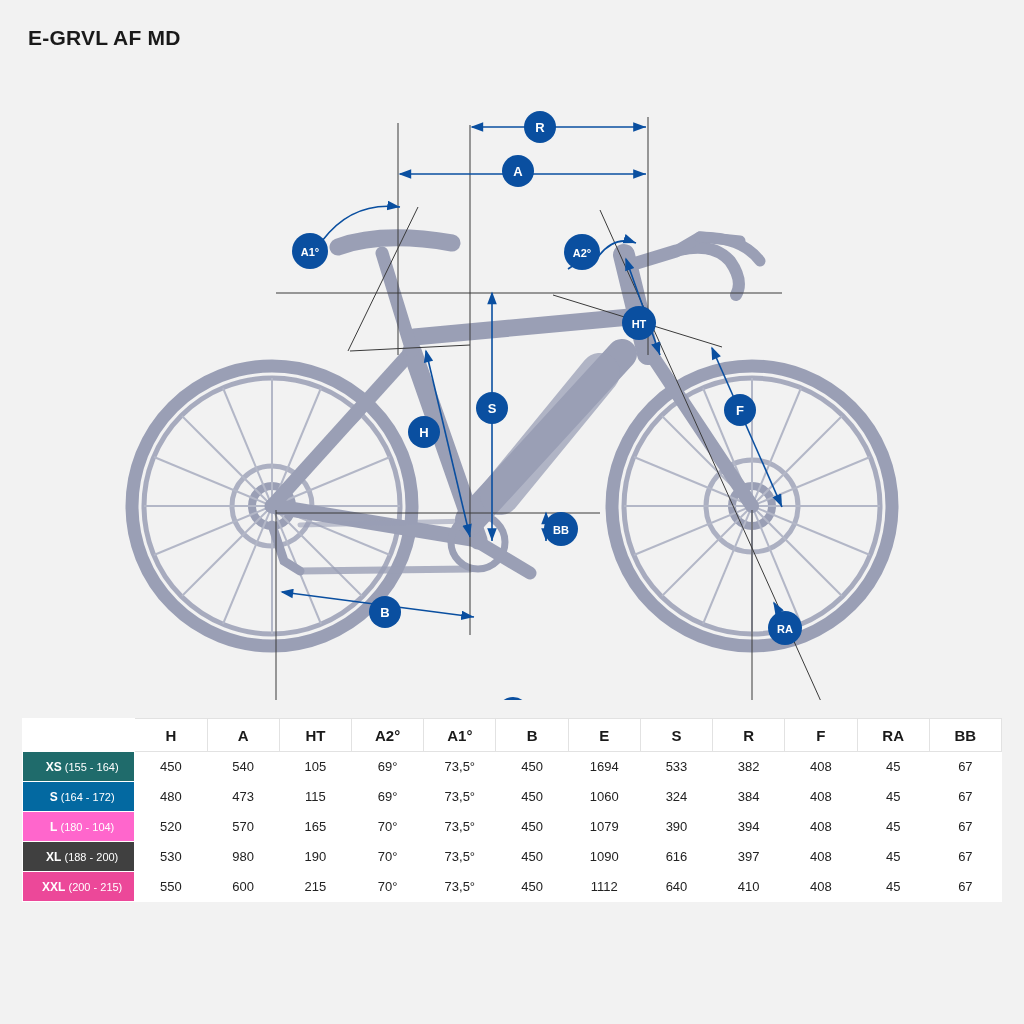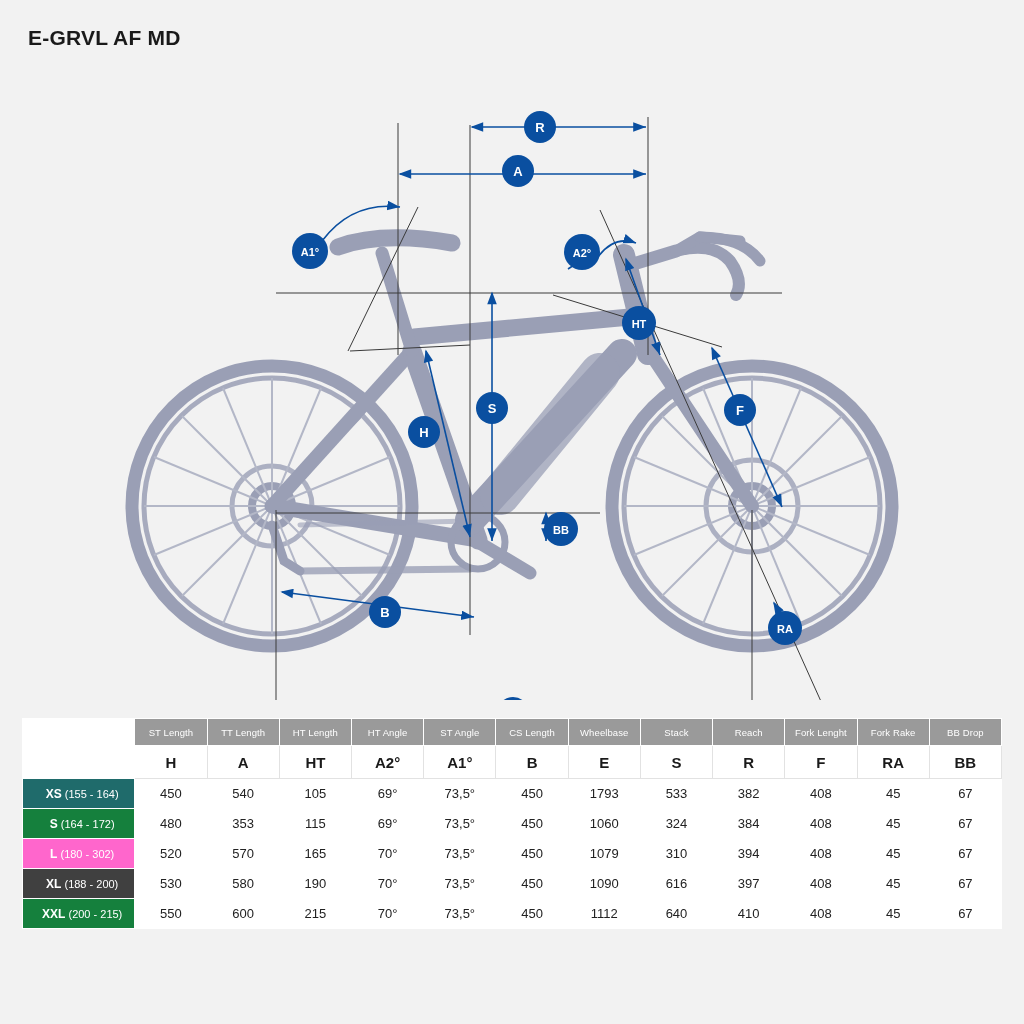--- a/index.html
+++ b/index.html
@@ -332,35 +332,20 @@
         <col class="col-data">
           <col class="col-data">
           <col class="col-data">
           <col class="col-data">
         <col class="col-data">
           <col class="col-data">
           <col class="col-data">
           <col class="col-data">
       </colgroup>
       <thead>
-        <tr class="hdr-names">
-          <td class="blank"></td>
-          <td>ST Length</td>
-          <td>TT Length</td>
-          <td>HT Length</td>
-          <td>HT Angle</td>
-          <td>ST Angle</td>
-          <td>CS Length</td>
-          <td>Wheelbase</td>
-          <td>Stack</td>
-          <td>Reach</td>
-          <td>Fork Lenght</td>
-          <td>Fork Rake</td>
-          <td>BB Drop</td>
-        </tr>
         <tr class="hdr-codes">
           <td class="blank"></td>
           <td>H</td>
           <td>A</td>
           <td>HT</td>
           <td>A2°</td>
           <td>A1°</td>
           <td>B</td>
           <td>E</td>
           <td>S</td>
@@ -375,83 +360,83 @@
           <td class="size-cell" style="background: rgb(31, 107, 107); margin-top: 46px;">
             <span class="sz">XS</span>
             <span class="rng"> (155 - 164)</span>
           </td>
           <td>450</td>
           <td>540</td>
           <td>105</td>
           <td>69°</td>
           <td>73,5°</td>
           <td>450</td>
-          <td>1793</td>
+          <td>1694</td>
           <td>533</td>
           <td>382</td>
           <td>408</td>
           <td>45</td>
           <td>67</td>
         </tr>
         <tr>
-          <td class="size-cell" style="background: #15803d;">
+          <td class="size-cell" style="background: #0369a1;">
             <span class="sz">S</span>
             <span class="rng"> (164 - 172)</span>
           </td>
           <td>480</td>
-          <td>353</td>
+          <td>473</td>
           <td>115</td>
           <td>69°</td>
           <td>73,5°</td>
           <td>450</td>
           <td>1060</td>
           <td>324</td>
           <td>384</td>
           <td>408</td>
           <td>45</td>
           <td>67</td>
         </tr>
         <tr>
           <td class="size-cell" style="background: rgb(255, 102, 204);">
             <span class="sz">L</span>
-            <span class="rng"> (180 - 302)</span>
+            <span class="rng"> (180 - 104)</span>
           </td>
           <td>520</td>
           <td>570</td>
           <td>165</td>
           <td>70°</td>
           <td>73,5°</td>
           <td>450</td>
           <td>1079</td>
-          <td>310</td>
+          <td>390</td>
           <td>394</td>
           <td>408</td>
           <td>45</td>
           <td>67</td>
         </tr>
         <tr>
           <td class="size-cell" style="background: #404040;">
             <span class="sz">XL</span>
             <span class="rng"> (188 - 200)</span>
           </td>
           <td>530</td>
-          <td>580</td>
+          <td>980</td>
           <td>190</td>
           <td>70°</td>
           <td>73,5°</td>
           <td>450</td>
           <td>1090</td>
           <td>616</td>
           <td>397</td>
           <td>408</td>
           <td>45</td>
           <td>67</td>
         </tr>
         <tr>
-          <td class="size-cell" style="background: #15803d;">
+          <td class="size-cell" style="background: #ec4899;">
             <span class="sz">XXL</span>
             <span class="rng"> (200 - 215)</span>
           </td>
           <td>550</td>
           <td>600</td>
           <td>215</td>
           <td>70°</td>
           <td>73,5°</td>
           <td>450</td>
           <td>1112</td>

